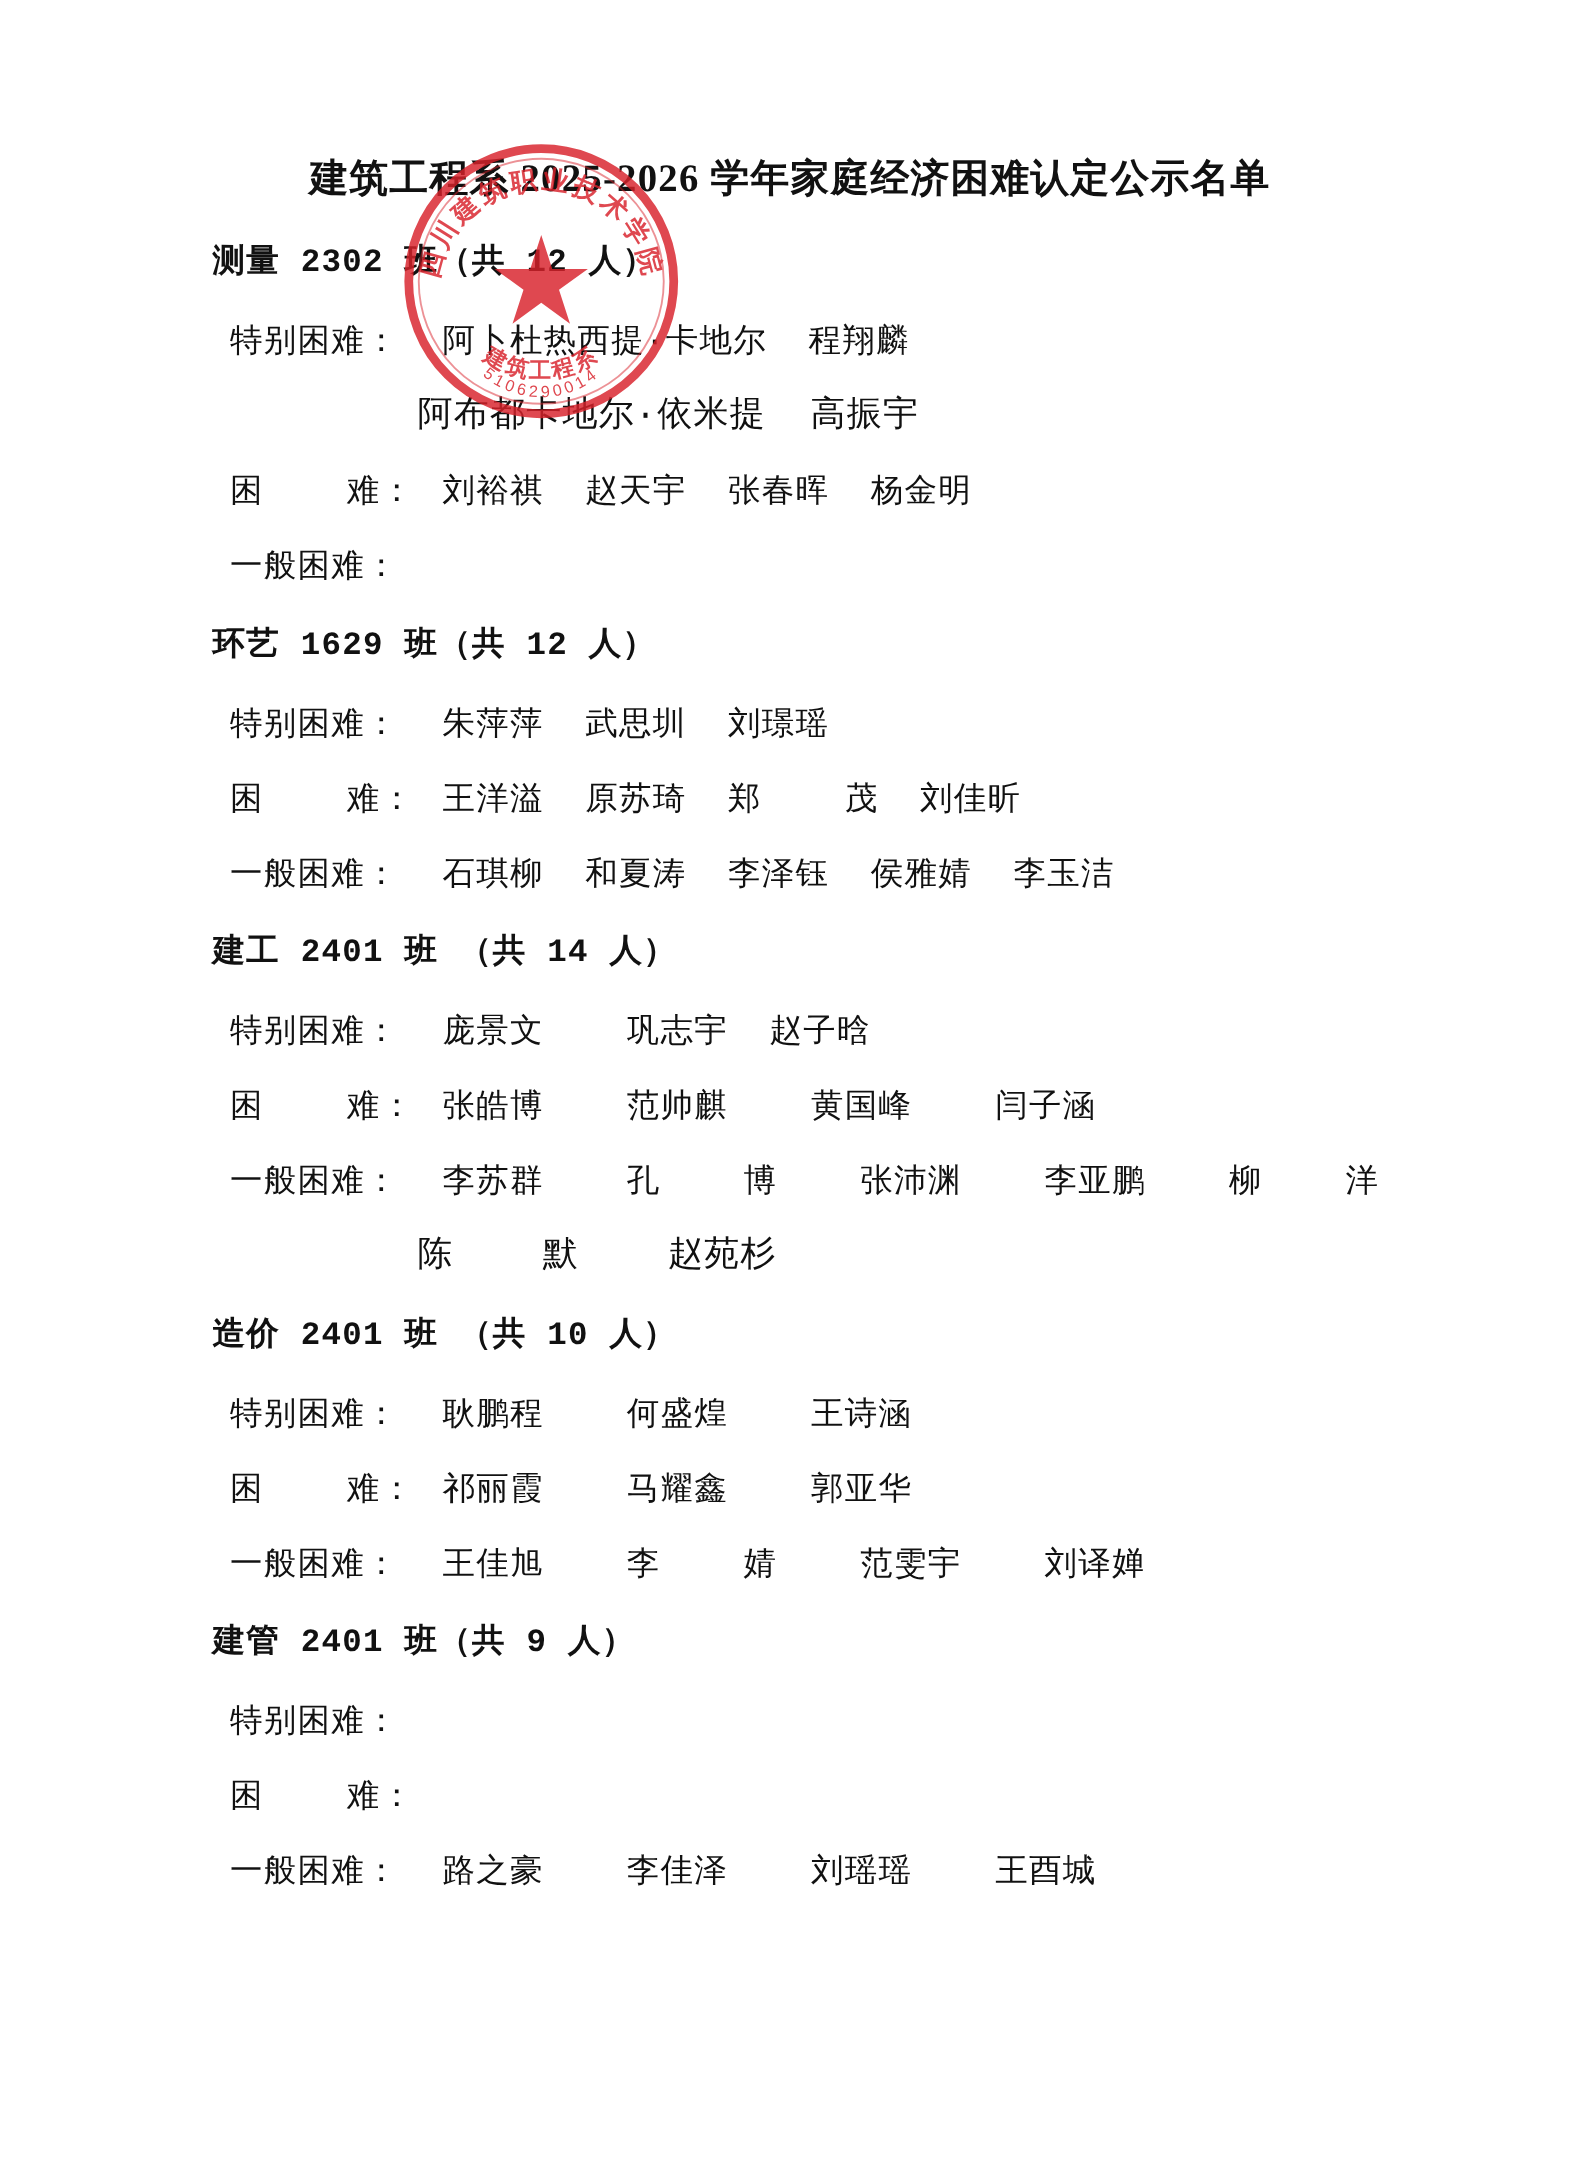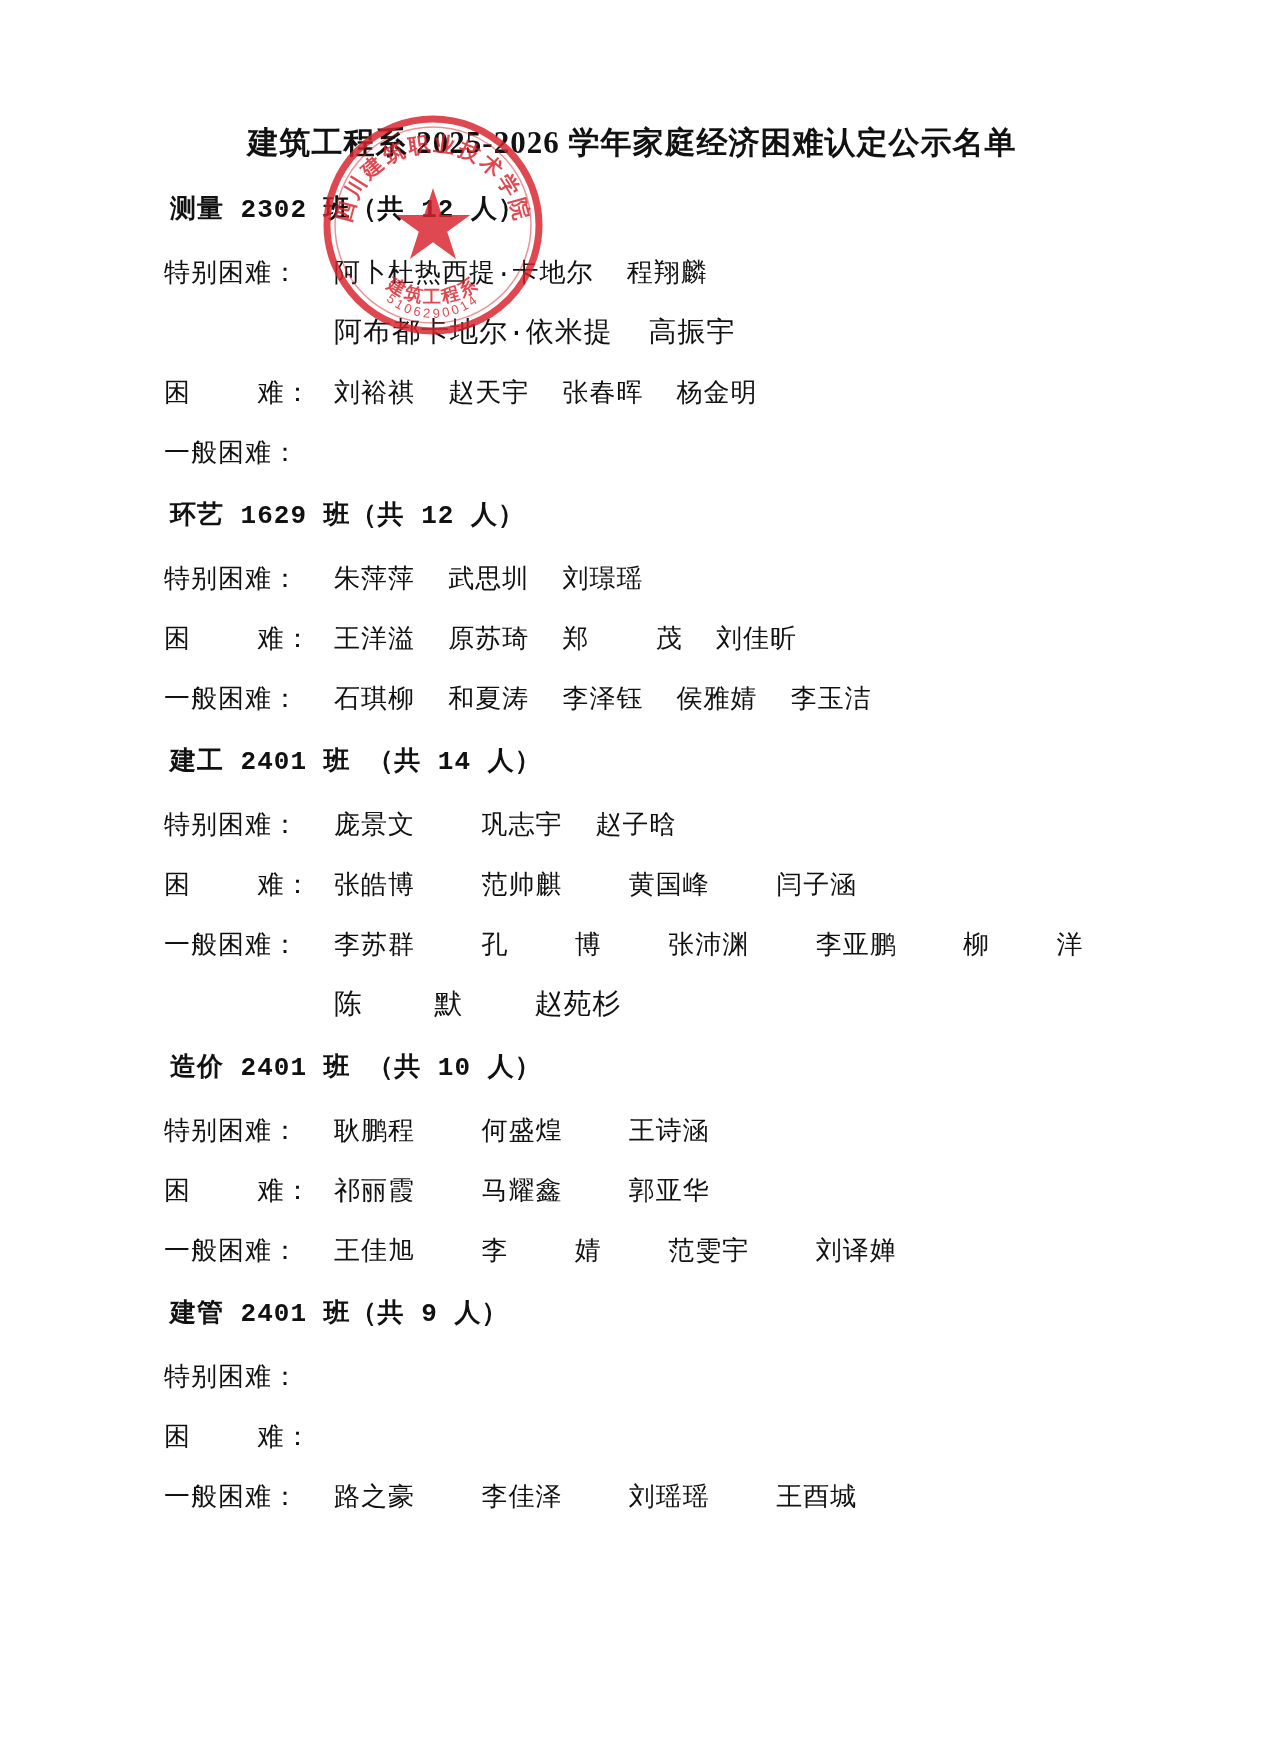--- a/index.html
+++ b/index.html
@@ -47,20 +47,21 @@
     margin: 0 0 4px 0;
     line-height: 60px;
     letter-spacing: 1px;
   }
   .row {
     display: flex;
     align-items: flex-end;
     line-height: 60px;
     font-size: 26px;
     letter-spacing: 1px;
+    margin-left: 20px;
   }
   .row .lbl {
     flex: 0 0 auto;
     width: 170px;
     white-space: pre;
     font-weight: 500;
   }
   .row .names {
     flex: 1 1 auto;
     white-space: pre;

